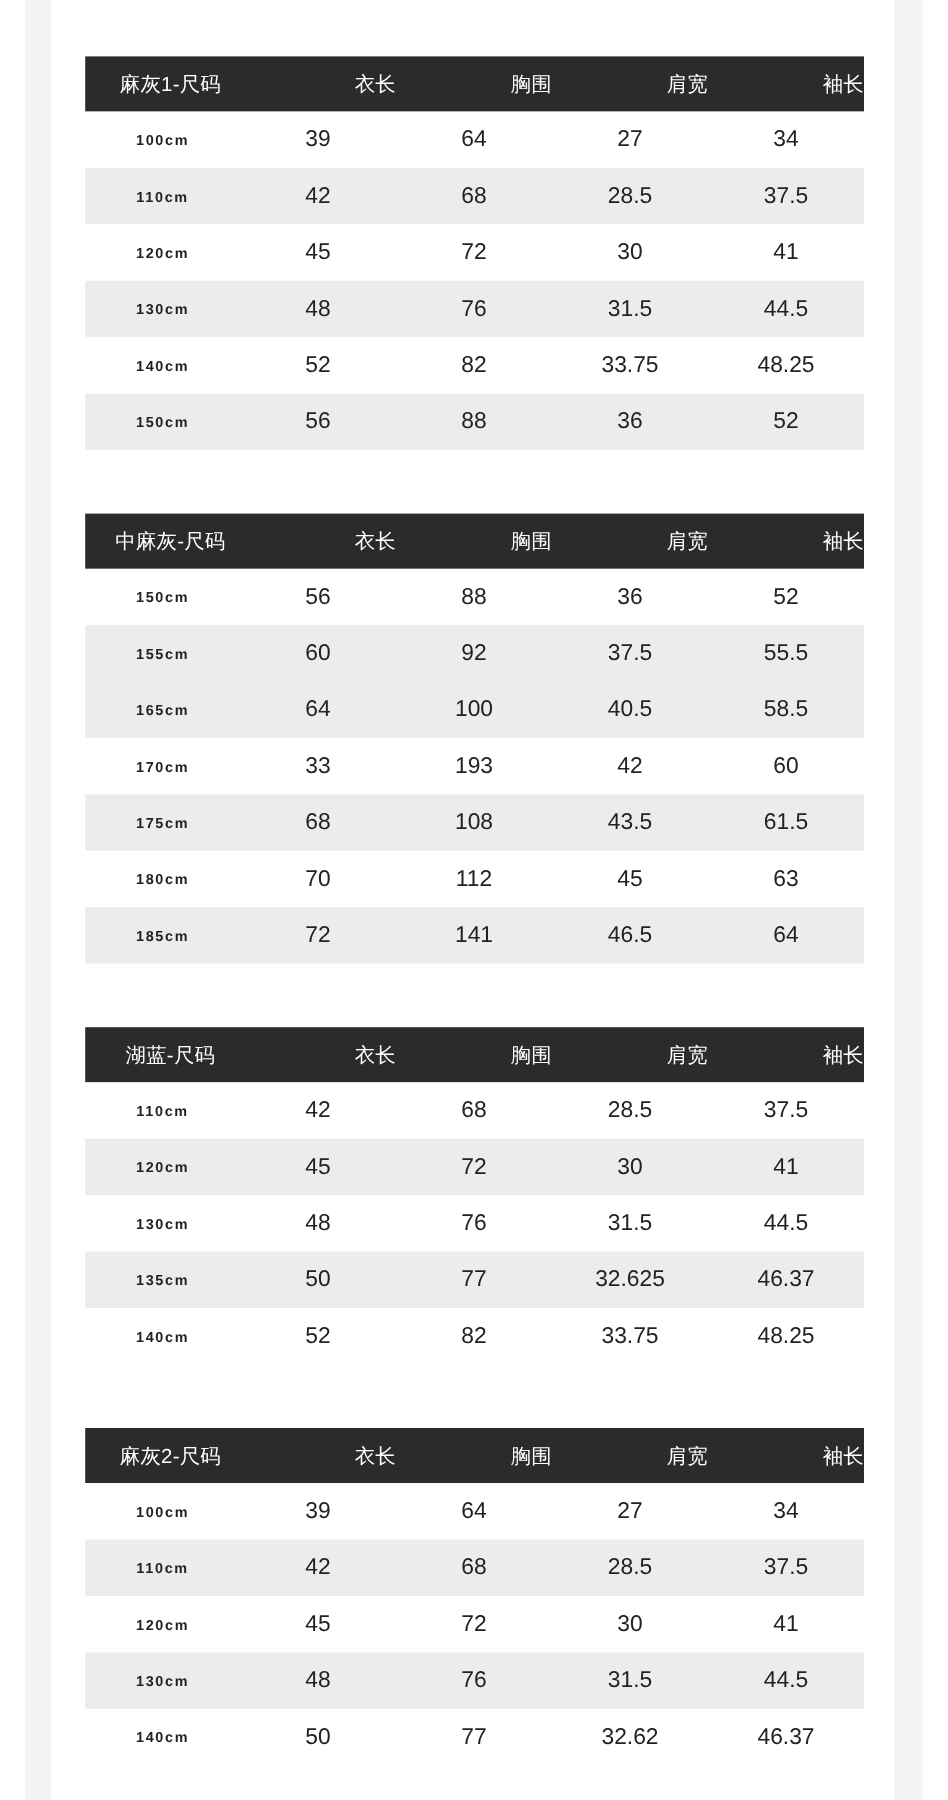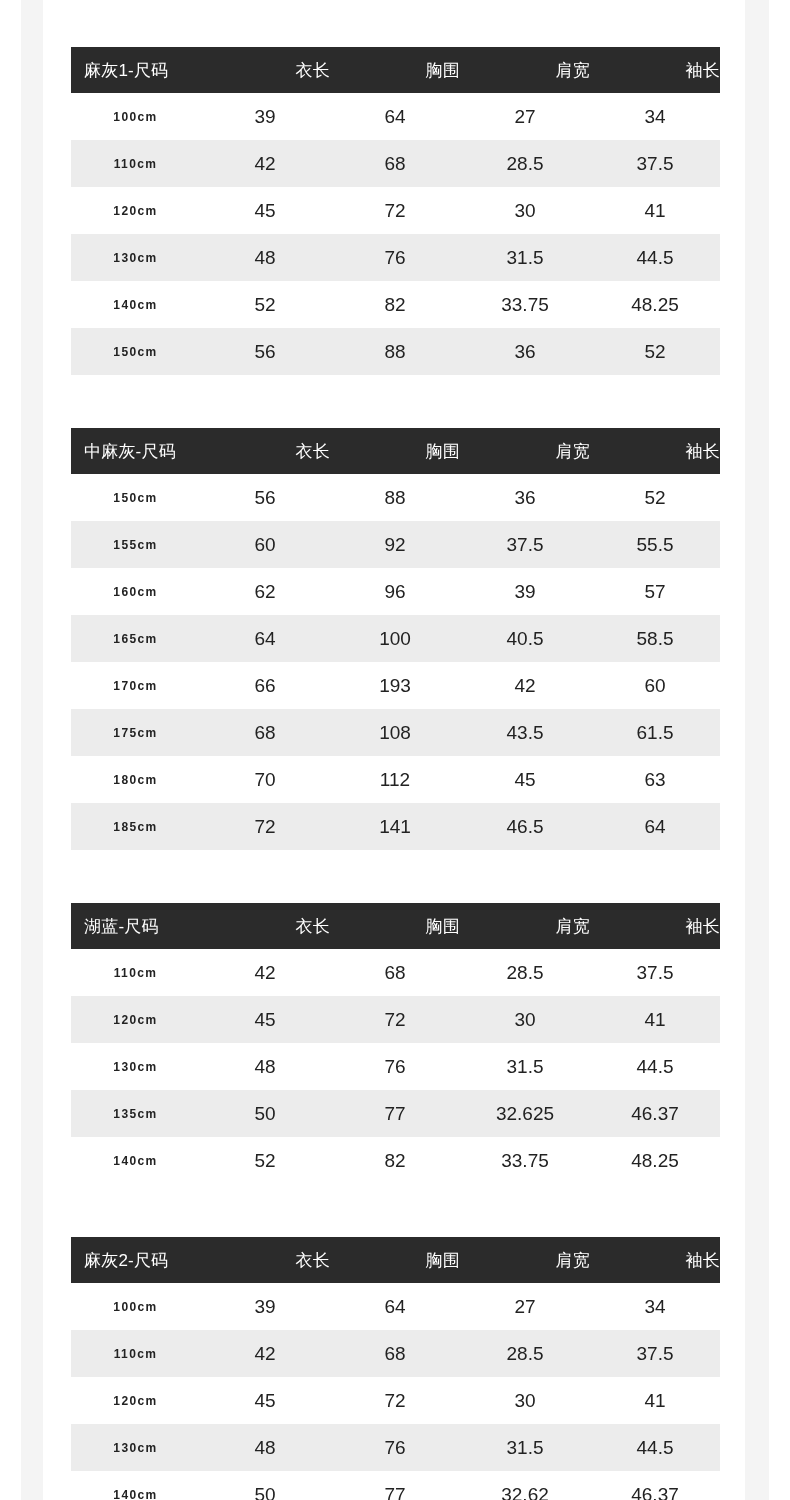--- a/index.html
+++ b/index.html
@@ -63,21 +63,21 @@
     color: #ffffff;
     height: 46px;
     font-size: 17px;
     font-weight: 400;
     text-align: right;
     padding: 0;
     letter-spacing: 0.2px;
     white-space: nowrap;
   }
   .size-table thead th.first {
-    text-align: left;
+    text-align: center;
     padding-left: 13px;
   }
 
   .size-table tbody td {
     height: 47px;
     font-size: 19px;
     color: #222222;
     text-align: center;
     padding: 0;
     font-weight: 400;
@@ -193,37 +193,30 @@
             <td>36</td>
             <td>52</td>
           </tr>
           <tr class="alt">
             <td class="first">155cm</td>
             <td>60</td>
             <td>92</td>
             <td>37.5</td>
             <td>55.5</td>
           </tr>
-          <tr>
-            <td class="first">160cm</td>
-            <td>62</td>
-            <td>96</td>
-            <td>39</td>
-            <td>57</td>
-          </tr>
           <tr class="alt">
             <td class="first">165cm</td>
             <td>64</td>
             <td>100</td>
             <td>40.5</td>
             <td>58.5</td>
           </tr>
           <tr>
             <td class="first">170cm</td>
-            <td>66</td>
+            <td>33</td>
             <td>193</td>
             <td>42</td>
             <td>60</td>
           </tr>
           <tr class="alt">
             <td class="first">175cm</td>
             <td>68</td>
             <td>108</td>
             <td>43.5</td>
             <td>61.5</td>

